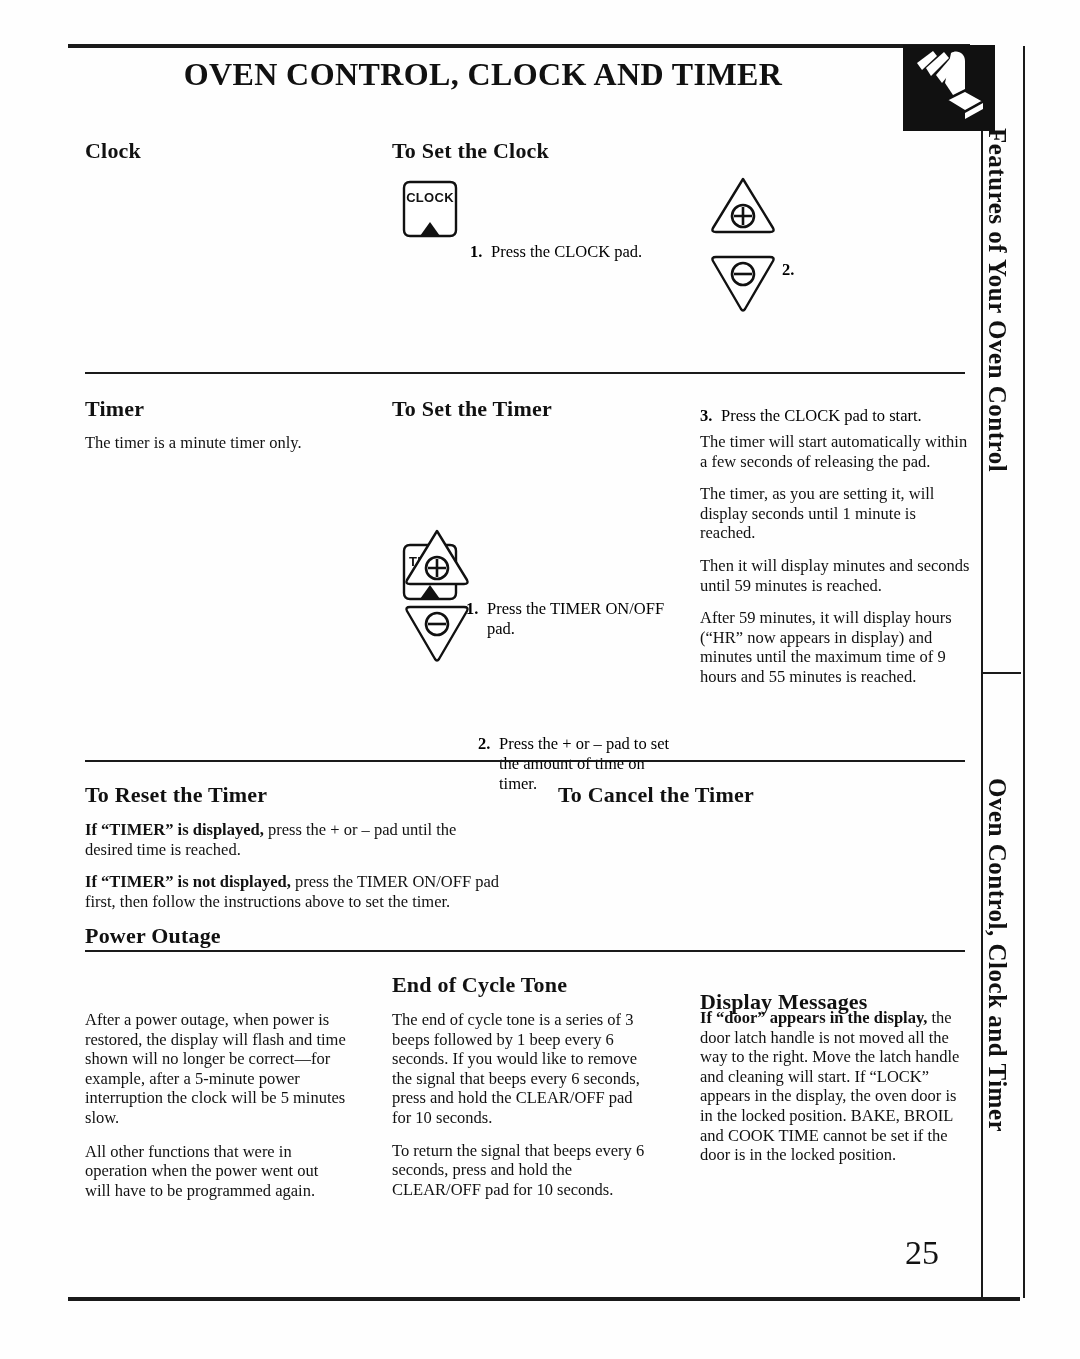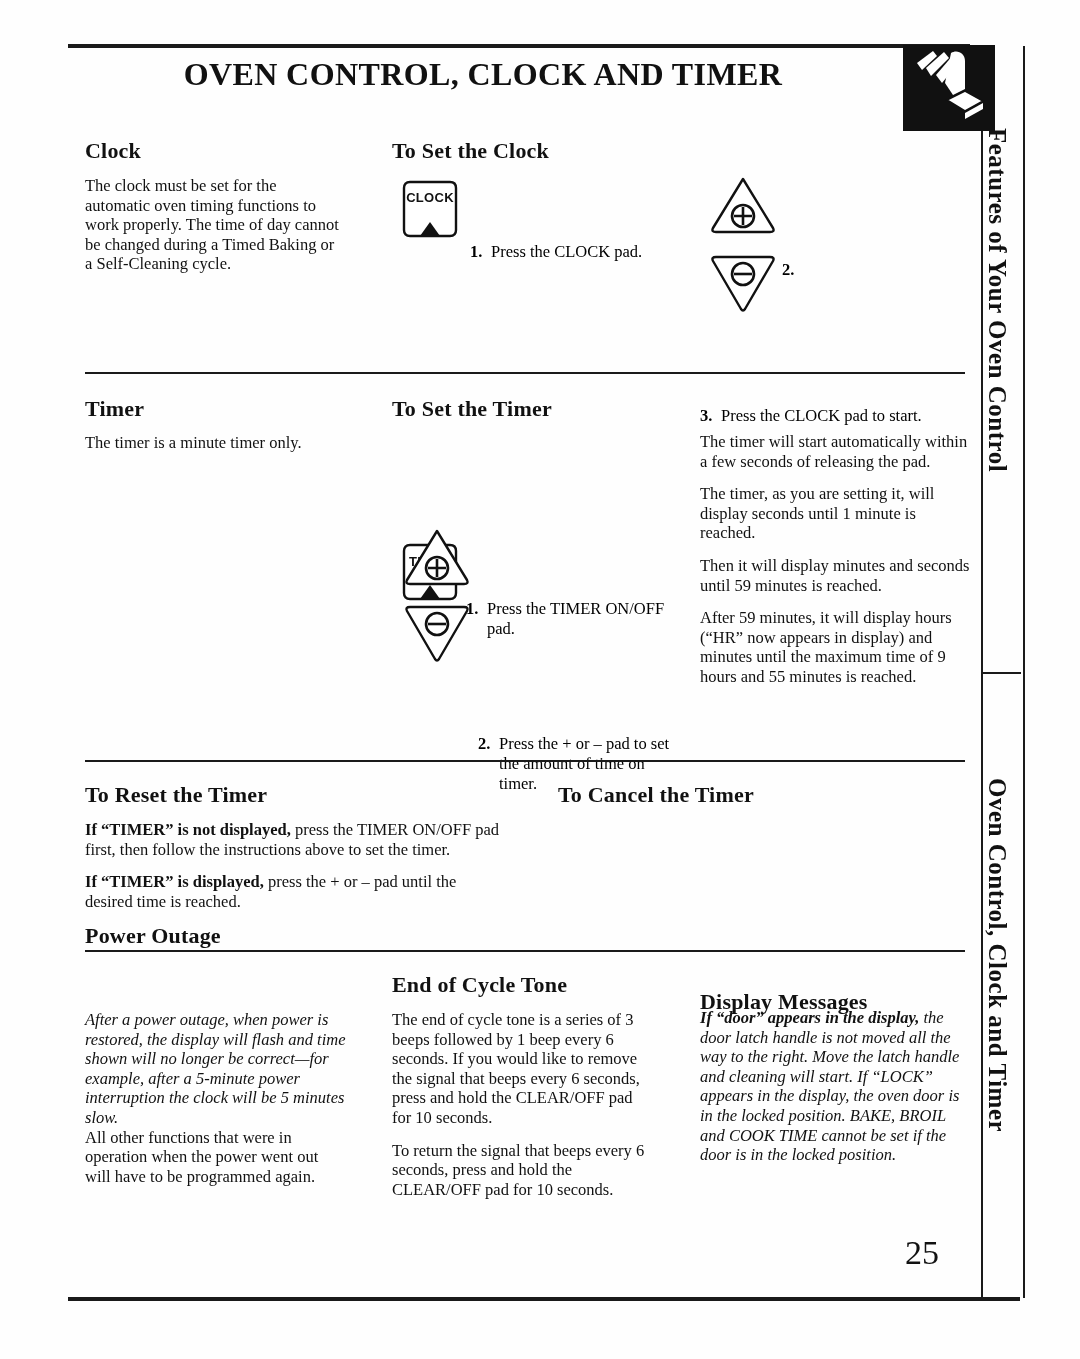--- a/index.html
+++ b/index.html
@@ -198,23 +198,20 @@
           <path d="M62 68 L80 58 L80 64 L62 74 Z"></path>
         </g>
         <path d="M44 55 L62 46 L80 56 L62 66 Z" fill="none" stroke="#111" stroke-width="1.6"></path>
       </svg>
     </div>
   </div>
 
   <div class="block" style="left:85px; top:138px; width:250px;">
     <h2 class="sec-head">Clock</h2>
   </div>
-  <div class="block body-text" style="left:85px; top:176px; width:258px;">
-    <p>The clock must be set for the automatic oven timing functions to work properly. The time of day cannot be changed during a Timed Baking or a Self-Cleaning cycle.</p>
-  </div>
 
   <div class="block" style="left:392px; top:138px; width:300px;">
     <h2 class="sec-head">To Set the Clock</h2>
   </div>
 
   <div class="block pad-square" style="left:398px; top:178px;">
     <svg width="64" height="64" viewBox="0 0 64 64">
       <path d="M6 10 Q6 4 12 4 L52 4 Q58 4 58 10 L58 52 Q58 58 52 58 L12 58 Q6 58 6 52 Z" fill="#fff" stroke="#111" stroke-width="2.4"></path>
       <path d="M22 58 L32 44 L42 58 Z" fill="#111"></path>
     </svg>
@@ -307,48 +304,48 @@
     <p>Then it will display minutes and seconds until 59 minutes is reached.</p>
     <p>After 59 minutes, it will display hours (“HR” now appears in display) and minutes until the maximum time of 9 hours and 55 minutes is reached.</p>
   </div>
 
   <div class="sec-rule" style="top:760px;"></div>
 
   <div class="block" style="left:85px; top:782px;">
     <h2 class="sec-head">To Reset the Timer</h2>
   </div>
   <div class="block body-text" style="left:85px; top:820px; width:420px;">
+    <p><b>If “TIMER” is displayed,</b><span> press the + or – pad until the desired time is reached.</span></p>
     <p><b>If “TIMER” is not displayed,</b><span> press the TIMER ON/OFF pad first, then follow the instructions above to set the timer.</span></p>
-    <p><b>If “TIMER” is displayed,</b><span> press the + or – pad until the desired time is reached.</span></p>
   </div>
 
   <div class="block" style="left:558px; top:782px;">
     <h2 class="sec-head">To Cancel the Timer</h2>
   </div>
 
   <div class="sec-rule" style="top:950px;"></div>
 
   <div class="block" style="left:85px; top:923px;">
     <h2 class="sec-head">Power Outage</h2>
   </div>
   <div class="block body-text" style="left:85px; top:1010px; width:262px;">
-    <p style="margin-bottom:0;font-style:italic;">After a power outage, when power is restored, the display will flash and time shown will no longer be correct—for example, after a 5-minute power interruption the clock will be 5 minutes slow.</p>
+    <p style="margin-bottom:14px;">After a power outage, when power is restored, the display will flash and time shown will no longer be correct—for example, after a 5-minute power interruption the clock will be 5 minutes slow.</p>
     <p>All other functions that were in operation when the power went out will have to be programmed again.</p>
   </div>
 
   <div class="block" style="left:392px; top:972px;">
     <h2 class="sec-head">End of Cycle Tone</h2>
   </div>
   <div class="block body-text" style="left:392px; top:1010px; width:258px;">
     <p>The end of cycle tone is a series of 3 beeps followed by 1 beep every 6 seconds. If you would like to remove the signal that beeps every 6 seconds, press and hold the CLEAR/OFF pad for 10 seconds.</p>
     <p>To return the signal that beeps every 6 seconds, press and hold the CLEAR/OFF pad for 10 seconds.</p>
   </div>
 
   <div class="block" style="left:700px; top:972px;margin-top:17px;">
     <h2 class="sec-head">Display Messages</h2>
   </div>
-  <div class="block body-text" style="left:700px; top:1008px; width:265px;font-style:italic;">
+  <div class="block body-text" style="left:700px; top:1008px; width:265px;">
     <p><b>If “door” appears in the display,</b><span> the door latch handle is not moved all the way to the right. Move the latch handle and cleaning will start. If “LOCK” appears in the display, the oven door is in the locked position. BAKE, BROIL and COOK TIME cannot be set if the door is in the locked position.</span></p>
   </div>
 
   <div class="page-num">25</div>
 
 </div>
 
 </body></html>

